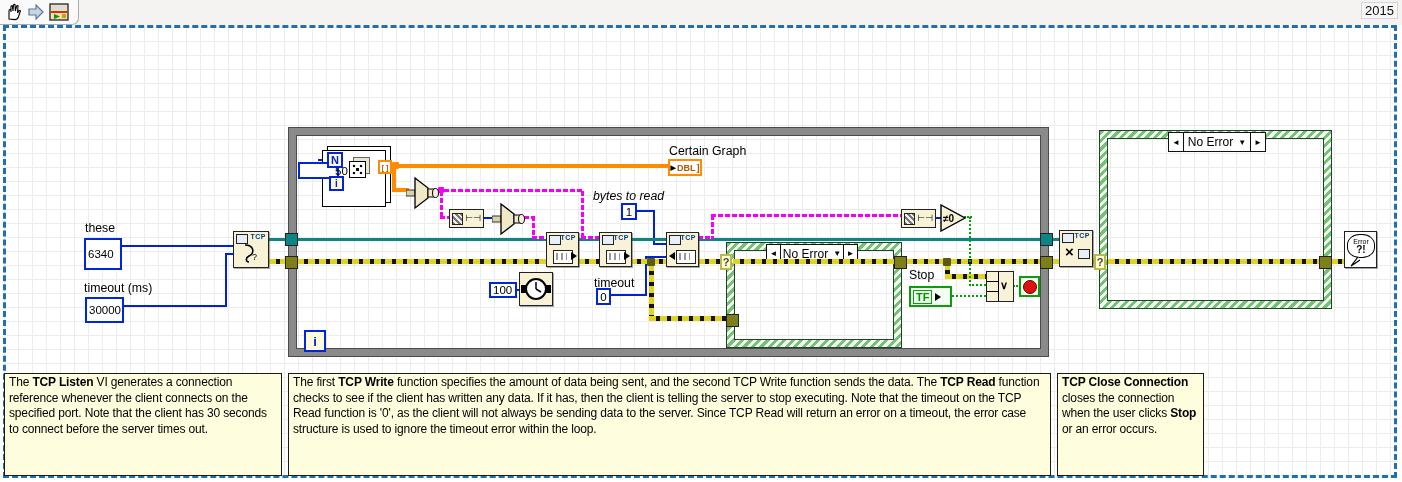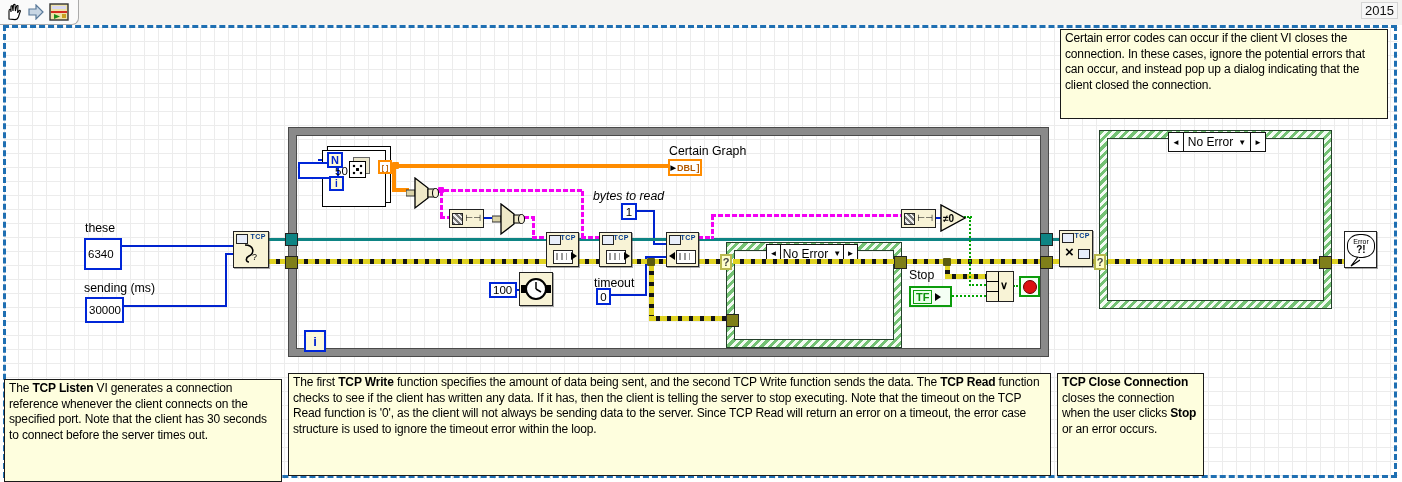--- a/index.html
+++ b/index.html
@@ -194,21 +194,21 @@
   <i class="wire w-green-h" style="left:952px;top:295px;width:34px;"></i>
   <i class="wire w-green-h" style="left:1013px;top:285px;width:8px;"></i>
 
   <i class="dot" style="left:392px;top:162px;width:7px;height:7px;background:#FF8C00;"></i>
   <i class="dot" style="left:438px;top:187px;width:6px;height:6px;background:#F400F4;"></i>
   <i class="dot" style="left:647px;top:258px;width:8px;height:8px;background:#5A5A10;"></i>
   <i class="dot" style="left:943px;top:258px;width:8px;height:8px;background:#5A5A10;"></i>
 
   <div class="term-label" style="left:85px;top:221px;">these</div>
   <div class="const" style="left:84px;top:238px;width:38px;height:32px;">6340</div>
-  <div class="term-label" style="left:84px;top:281px;">sending (ms)</div>
+  <div class="term-label" style="left:84px;top:281px;">timeout (ms)</div>
   <div class="const" style="left:85px;top:297px;width:39px;height:26px;">30000</div>
 
   <div class="node" style="left:233px;top:231px;width:36px;height:37px;">
     <span class="mini-mon"></span>
     <span class="tcp-txt">TCP</span>
     <svg width="22" height="22" style="position:absolute;left:6px;top:11px;">
       <path d="M5,2 C14,2 15,10 9,13 C5,15 6,19 9,19" fill="none" stroke="#000" stroke-width="1.6"></path>
       <text x="12" y="17" font-size="9" font-family="Liberation Sans">?</text>
     </svg>
   </div>
@@ -339,24 +339,21 @@
     <div style="position:absolute;left:2px;top:2px;width:26px;height:22px;border:1.5px solid #000;border-radius:45%;
                 display:flex;flex-direction:column;align-items:center;justify-content:center;line-height:1;">
       <span style="font-size:7px;">Error</span>
       <span style="font-size:10px;font-weight:bold;">?!</span>
     </div>
     <svg width="10" height="10" style="position:absolute;left:5px;top:25px;">
       <path d="M8,0 L1,9 L10,3" fill="#fff" stroke="#000" stroke-width="1.2"></path>
     </svg>
   </div>
 
-  <div class="note" style="left:1060px;top:29px;width:328px;height:90px;">
-    <span>Certain error codes can occur if the client VI closes the connection. In these cases, ignore the potential errors that can occur, and instead pop up a dialog indicating that the client closed the connection.</span>
-  </div>
-  <div class="note" style="left:4px;top:373px;width:278px;height:103px;margin-top:6px;">
+  <div class="note" style="left:4px;top:373px;width:278px;height:103px;">
     <span>The </span><b>TCP Listen</b><span> VI generates a connection reference whenever the client connects on the specified port. Note that the client has 30 seconds to connect before the server times out.</span>
   </div>
   <div class="note" style="left:288px;top:373px;width:763px;height:103px;">
     <span>The first </span><b>TCP Write</b><span> function specifies the amount of data being sent, and the second TCP Write function sends the data.  The </span><b>TCP Read</b><span> function checks to see if the client has written any data. If it has, then the client is telling the server to stop executing. Note that the timeout on the TCP Read function is '0', as the client will not always be sending data to the server. Since TCP Read will return an error on a timeout, the error case structure is used to ignore the timeout error within the loop.</span>
   </div>
   <div class="note" style="left:1057px;top:373px;width:147px;height:103px;">
     <b>TCP Close Connection</b><span> closes the connection when the user clicks </span><b>Stop</b><span> or an error occurs.</span>
   </div>
 </div>
 

